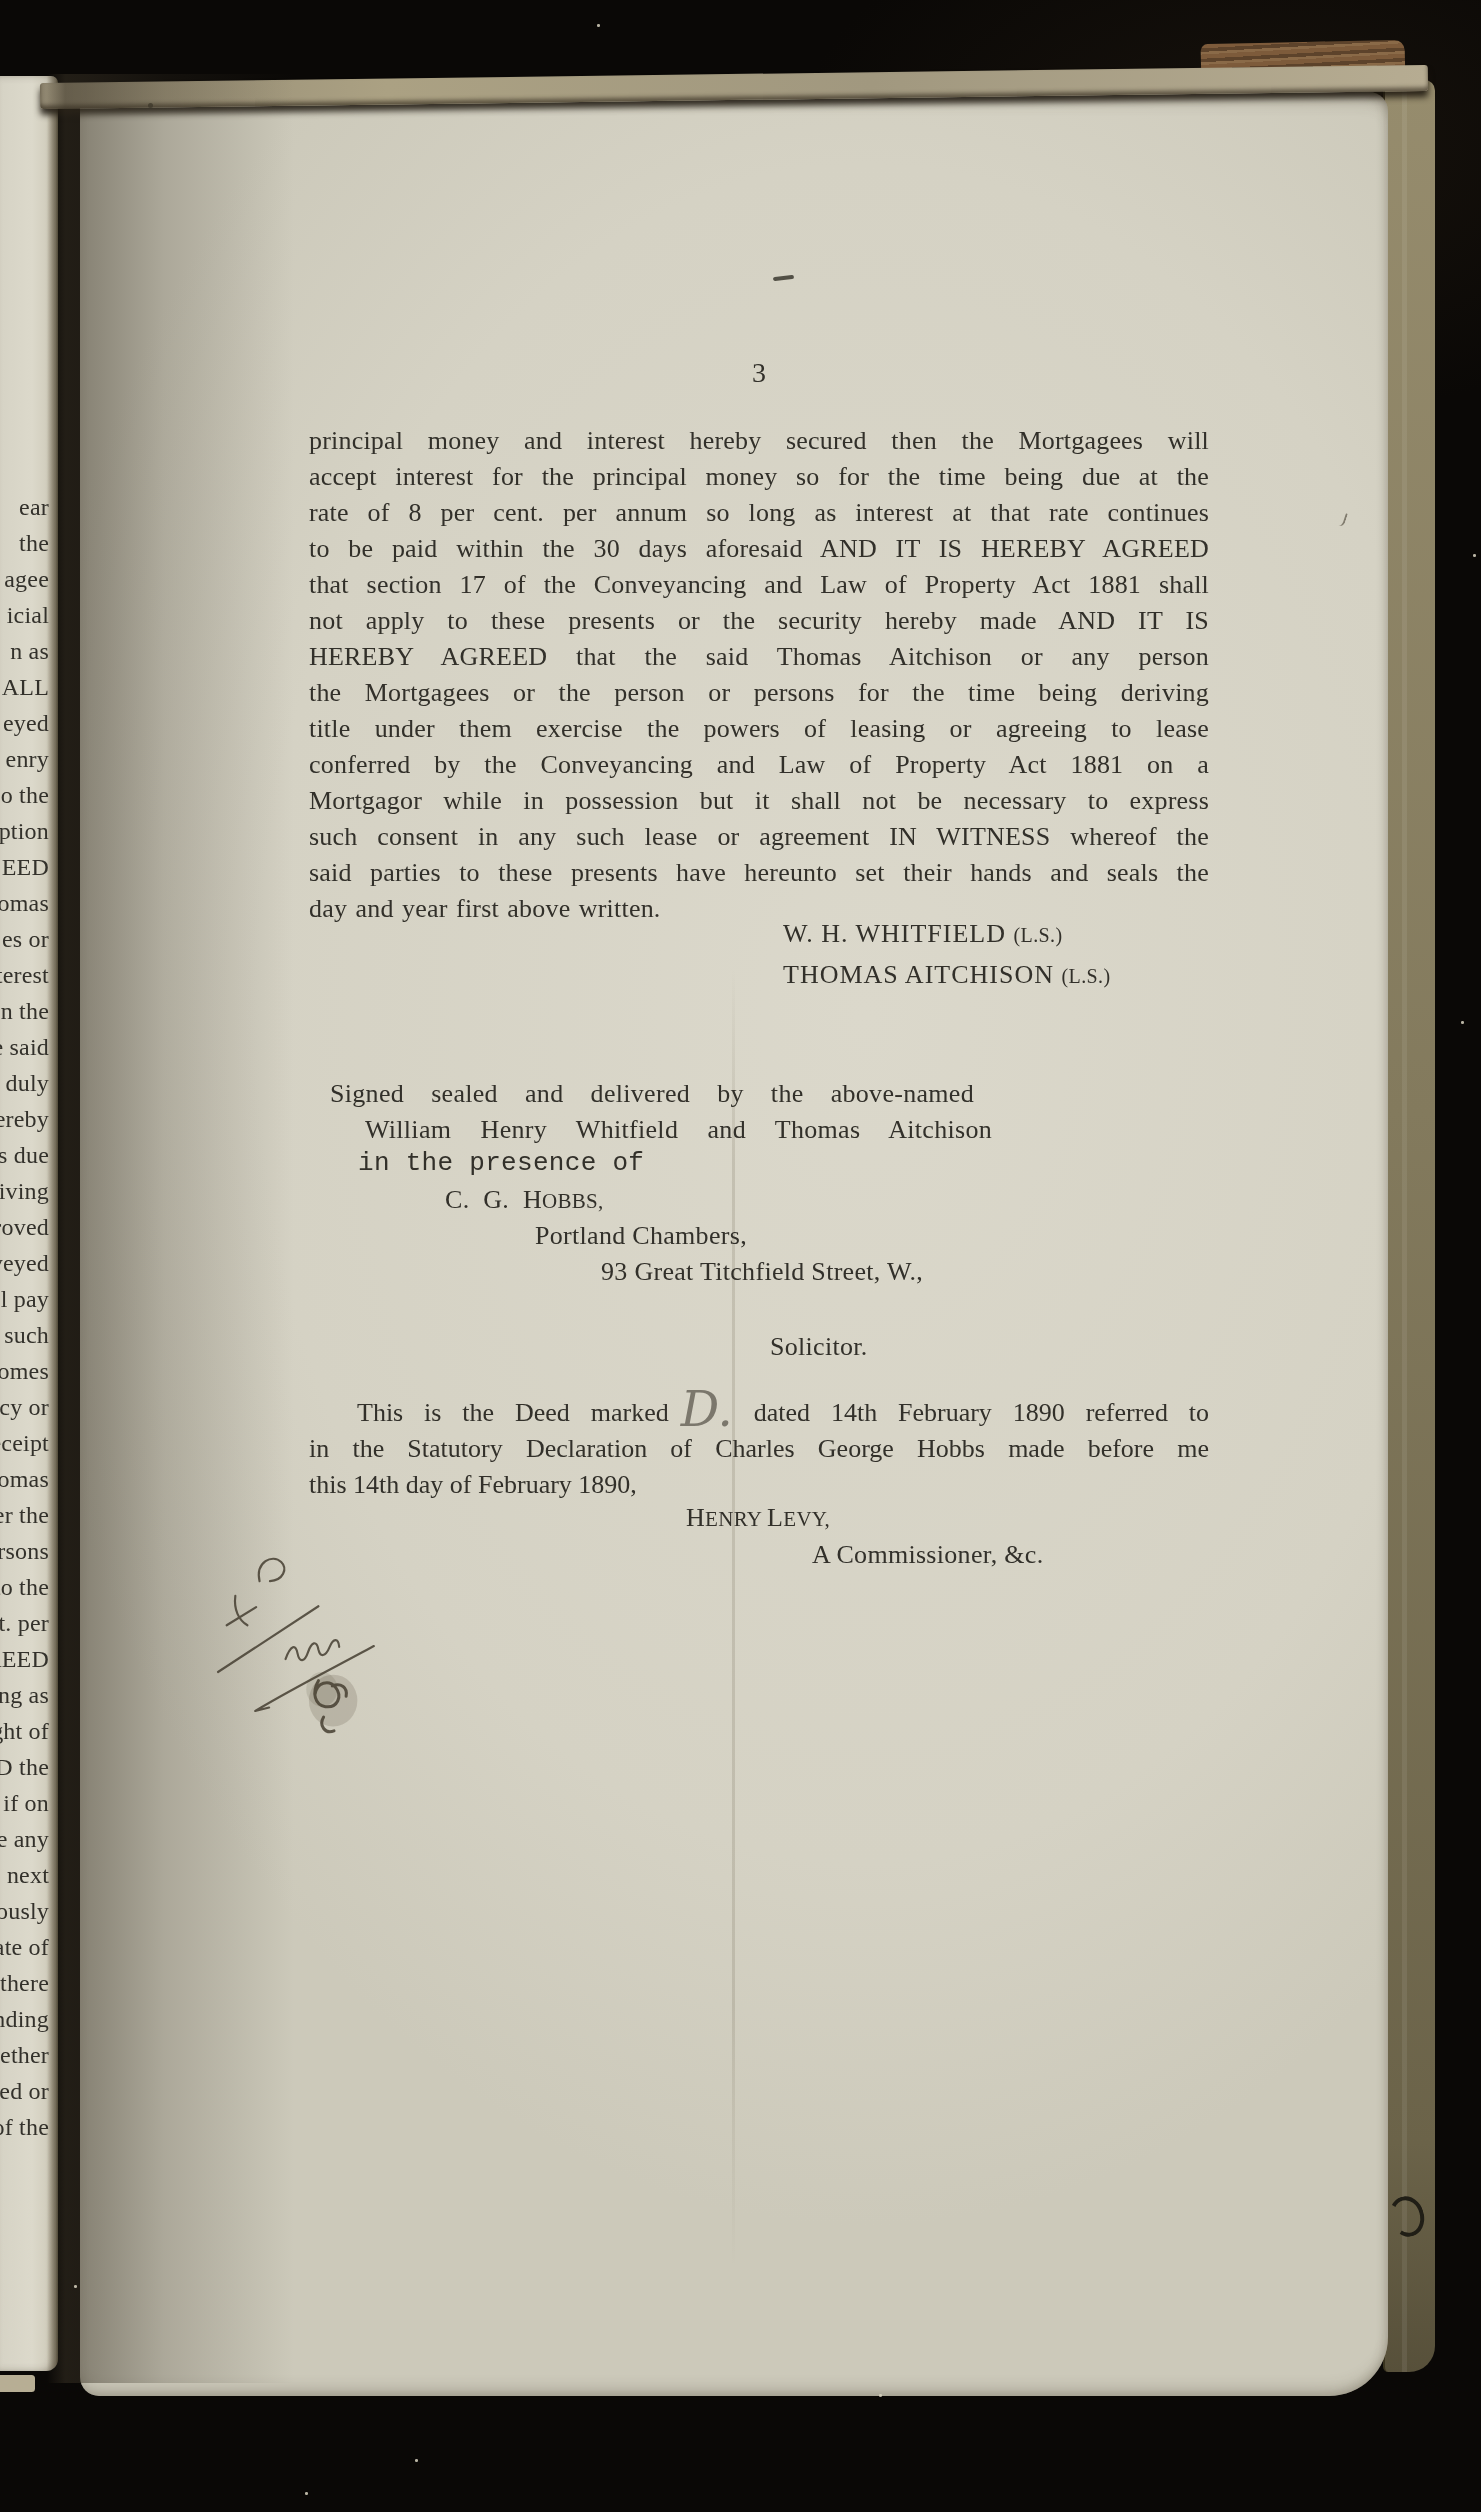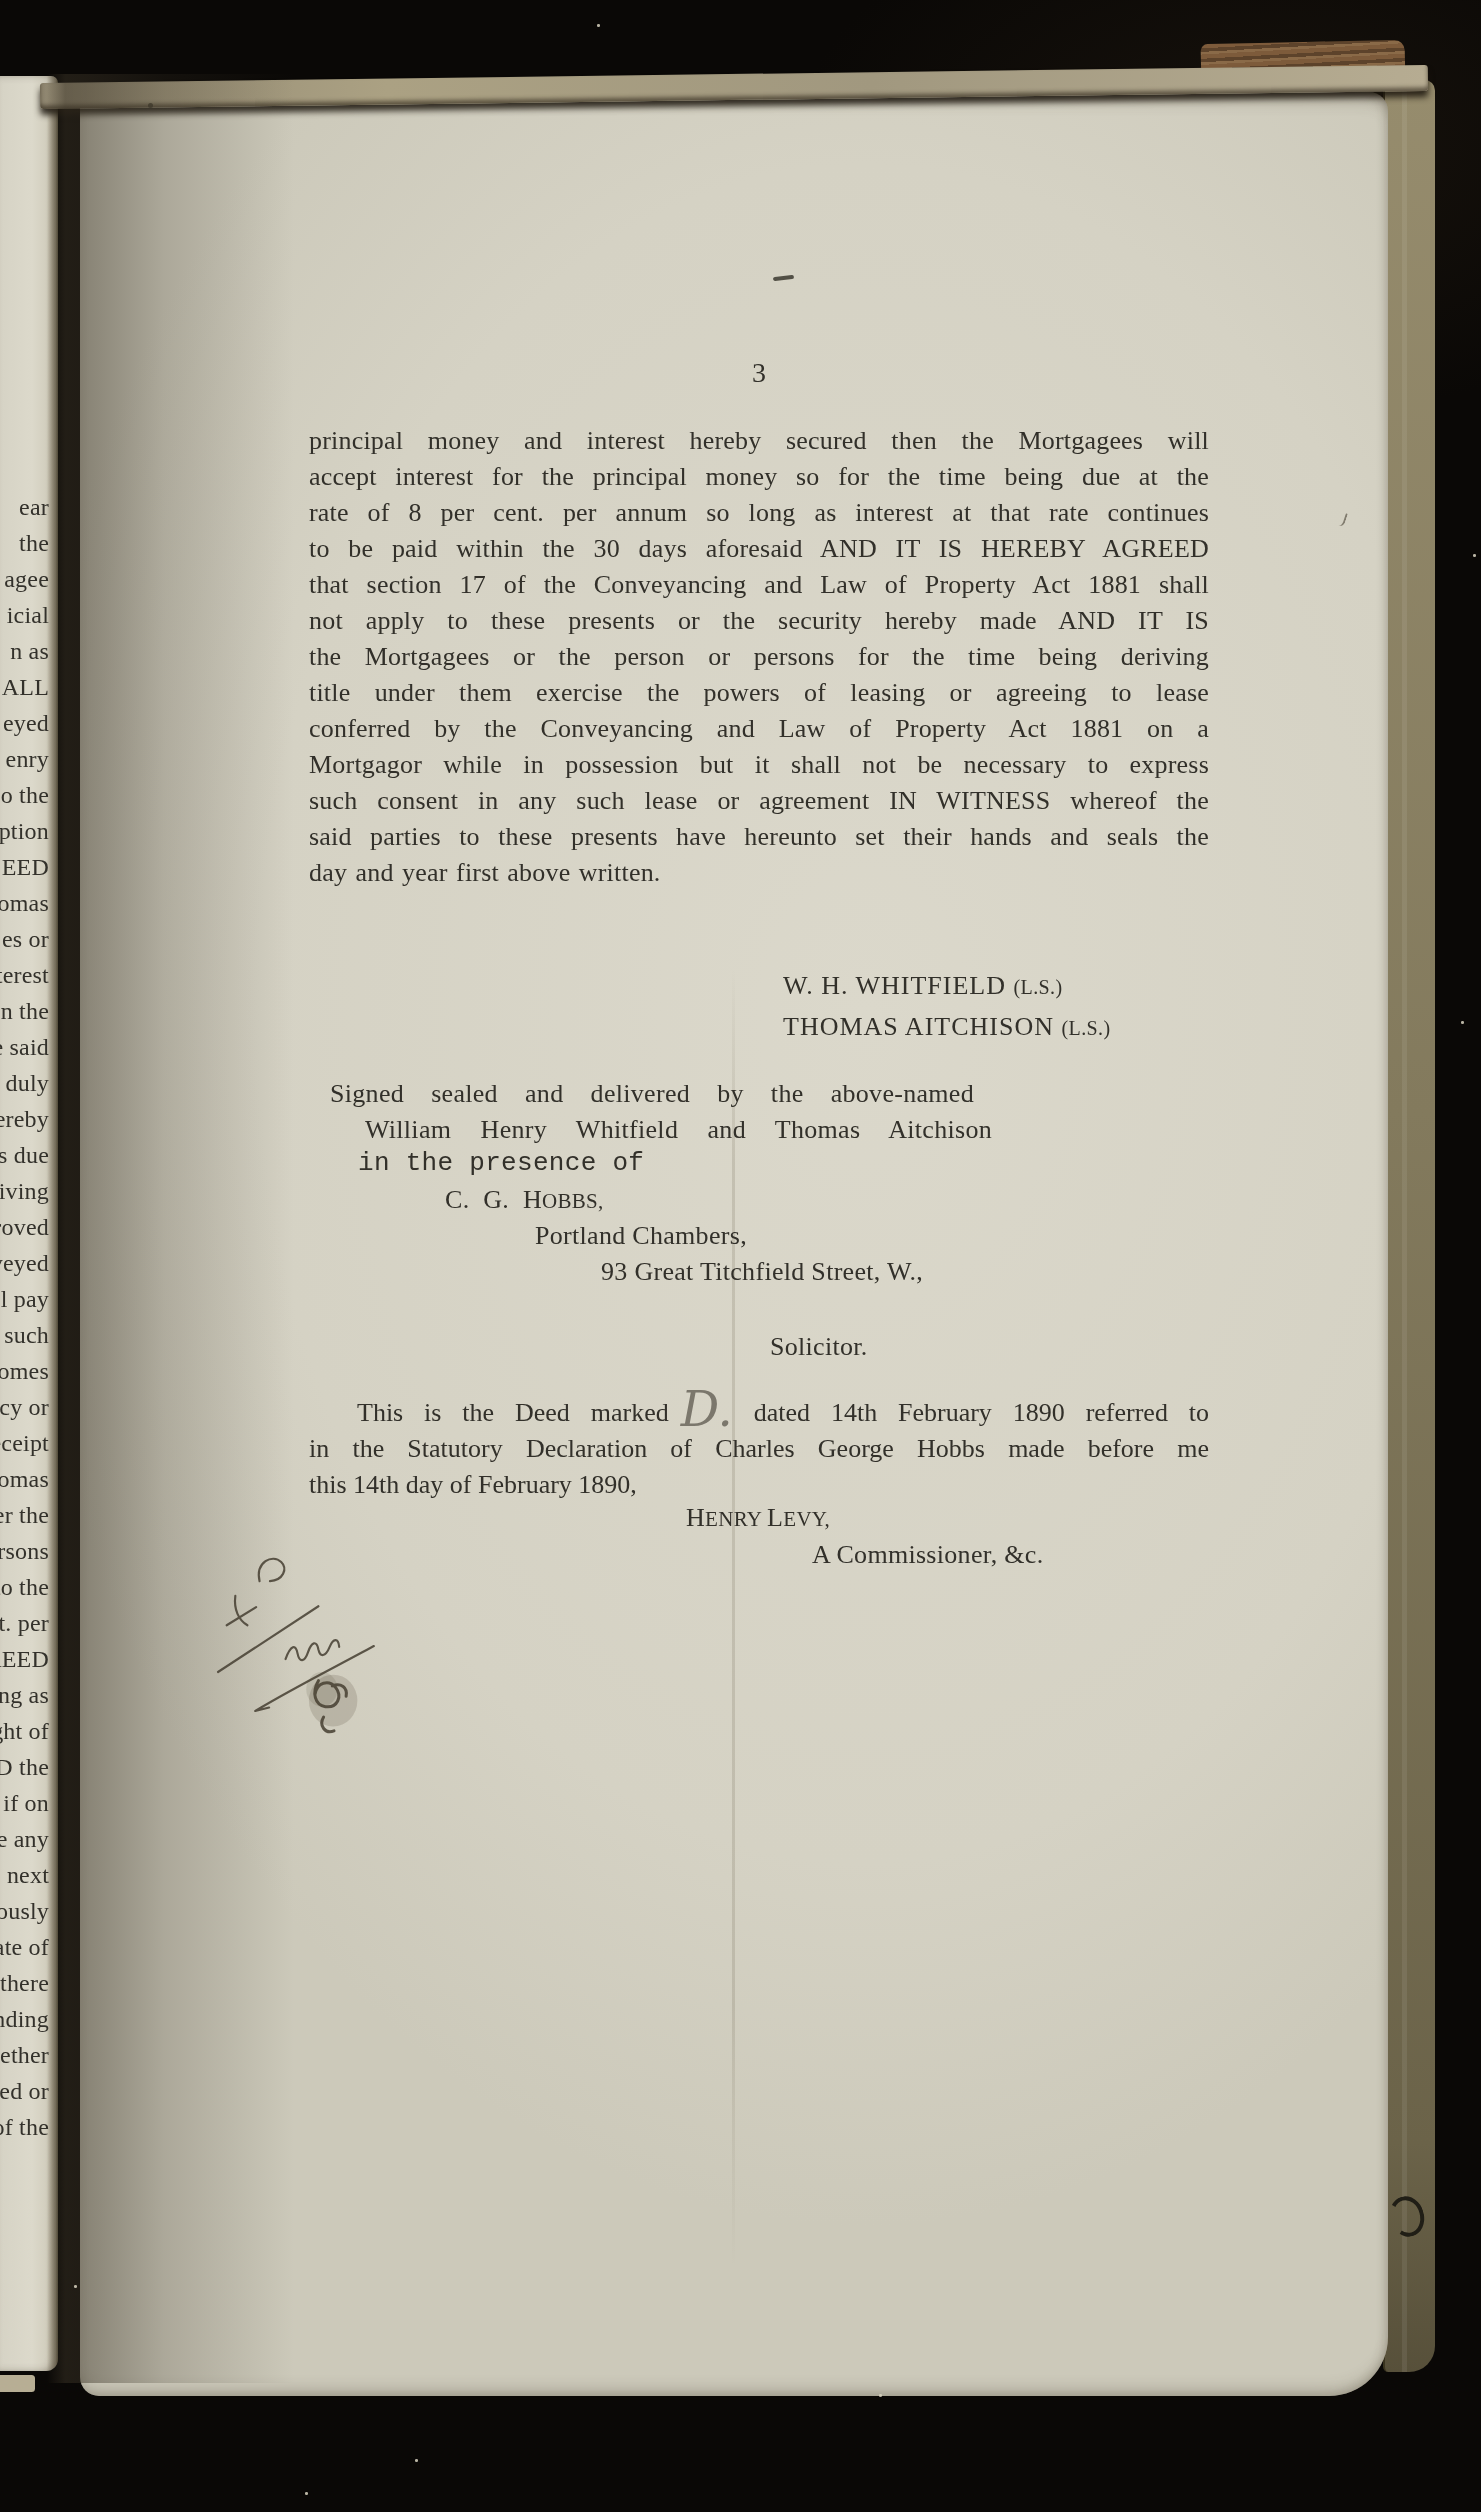--- a/index.html
+++ b/index.html
@@ -40,21 +40,21 @@
   #strip-text{position:absolute;left:-138px;top:413px;width:187px;text-align:right;
     font-size:24px;line-height:36px;letter-spacing:0.2px;color:#33312b;}
   .frag{white-space:nowrap;height:36px;}
 
   
   .txt{position:absolute;z-index:5;font-size:26px;letter-spacing:0.3px;white-space:nowrap;}
   #page-number{left:725px;top:357px;width:69px;text-align:center;font-size:28px;letter-spacing:0.9px;}
   #deed-paragraph{position:absolute;z-index:5;left:309px;top:423px;width:900px;font-size:26px;line-height:36px;}
   .bline{text-align:justify;text-align-last:justify;word-spacing:1.7px;letter-spacing:0.2px;height:36px;white-space:normal;}
   .lastline{text-align:left;text-align-last:left;}
-  #signatures{position:absolute;z-index:5;left:783px;top:966px;font-size:26px;line-height:39px;}
+  #signatures{position:absolute;z-index:5;left:783px;top:914px;font-size:26px;line-height:39px;}
   .sig-row{white-space:nowrap;letter-spacing:1px;}
   .seal{font-size:20px;letter-spacing:0.4px;}
   .sc{font-size:21px;}
   #att1{left:330px;top:1079px;width:644px;white-space:normal;text-align:justify;text-align-last:justify;}
   #att2{left:365px;top:1115px;width:627px;white-space:normal;text-align:justify;text-align-last:justify;}
   #att3{left:358px;top:1148px;font-family:Liberation Mono, monospace;}
   #att4{left:445px;top:1185px;word-spacing:7px;}
   #att5{left:535px;top:1221px;}
   #att6{left:601px;top:1257px;}
   #att7{left:770px;top:1294px;margin-top:38px;}
@@ -149,20 +149,21 @@
   <div class="pdash"></div>
   <div class="tick"></div>
 
   <div id="deed-paragraph">
       <div class="bline">principal money and interest hereby secured then the Mortgagees will</div>
       <div class="bline">accept interest for the principal money so for the time being due at the</div>
       <div class="bline">rate of 8 per cent. per annum so long as interest at that rate continues</div>
       <div class="bline">to be paid within the 30 days aforesaid AND IT IS HEREBY AGREED</div>
       <div class="bline">that section 17 of the Conveyancing and Law of Property Act 1881 shall</div>
       <div class="bline">not apply to these presents or the security hereby made AND IT IS</div>
+      <div class="bline">HEREBY AGREED that the said Thomas Aitchison or any person</div>
       <div class="bline">the Mortgagees or the person or persons for the time being deriving</div>
       <div class="bline">title under them exercise the powers of leasing or agreeing to lease</div>
       <div class="bline">conferred by the Conveyancing and Law of Property Act 1881 on a</div>
       <div class="bline">Mortgagor while in possession but it shall not be necessary to express</div>
       <div class="bline">such consent in any such lease or agreement IN WITNESS whereof the</div>
       <div class="bline">said parties to these presents have hereunto set their hands and seals the</div>
       <div class="bline lastline">day and year first above written.</div>
     </div>
 
   <div id="signatures">

